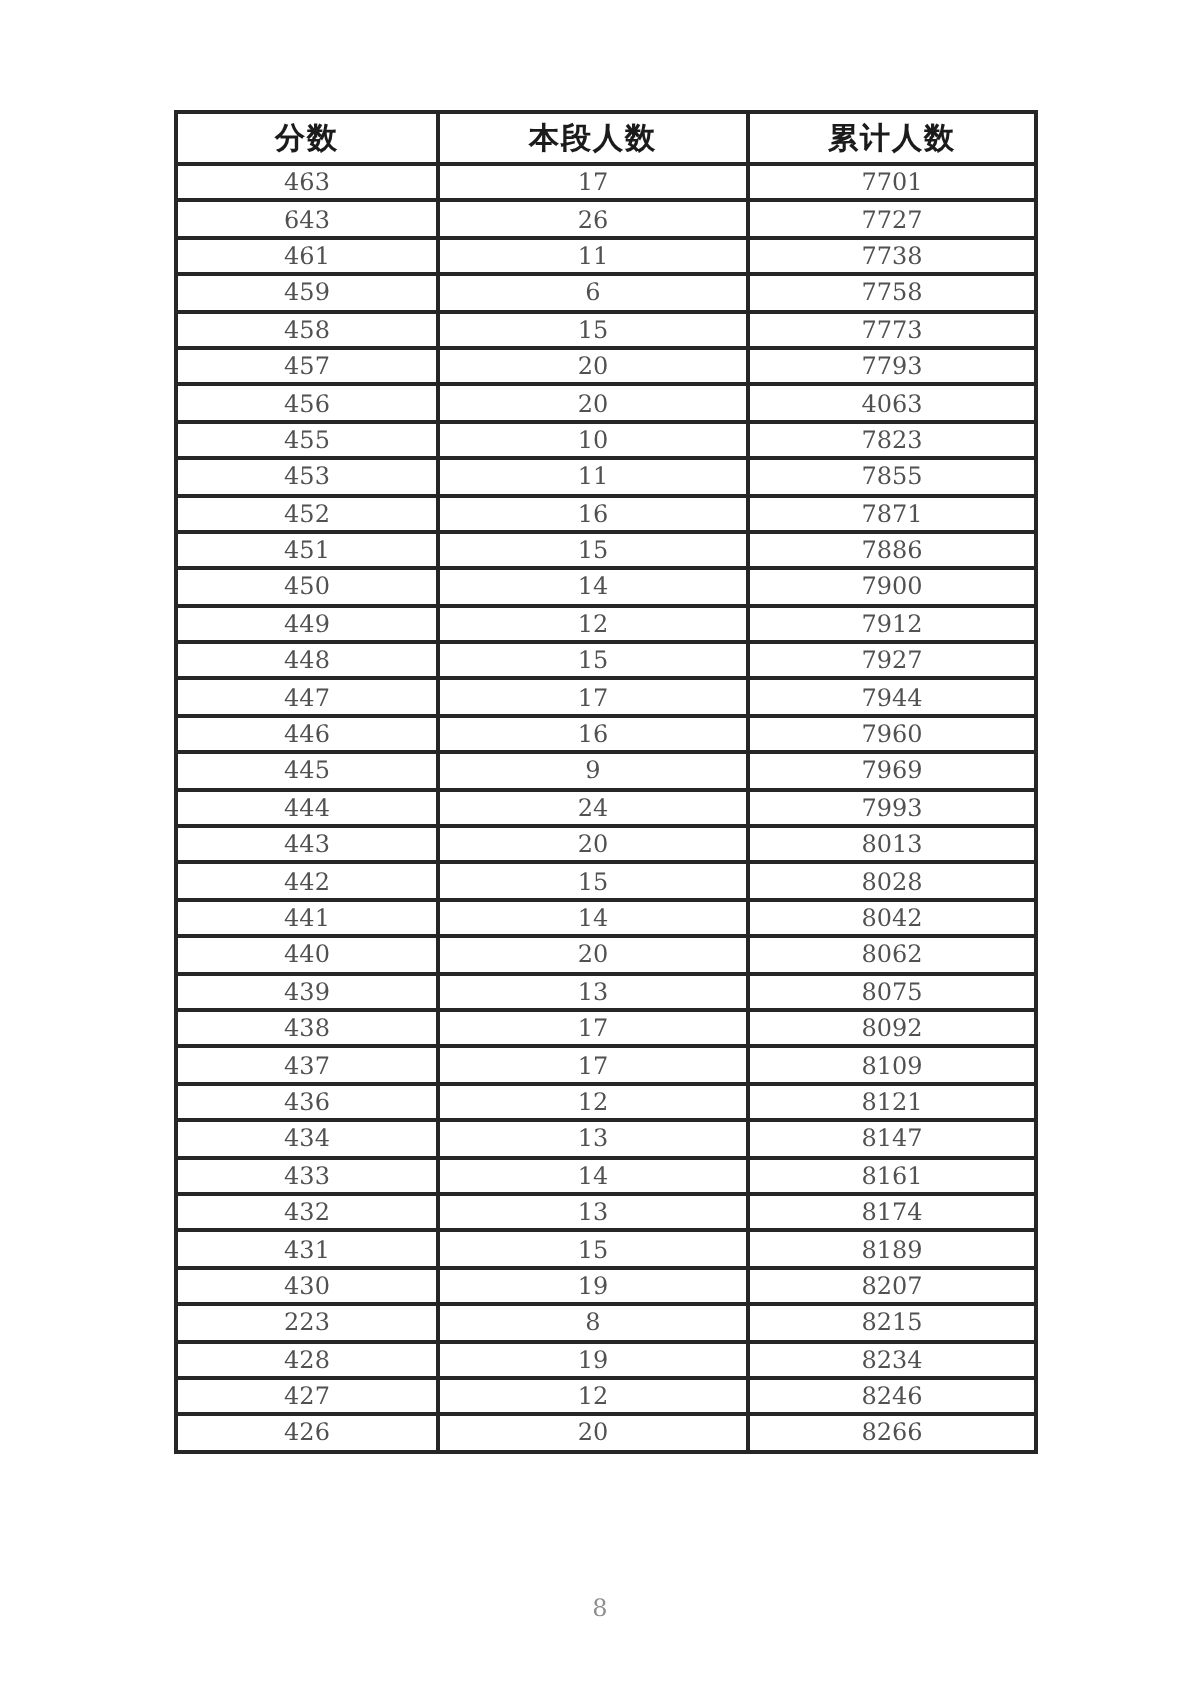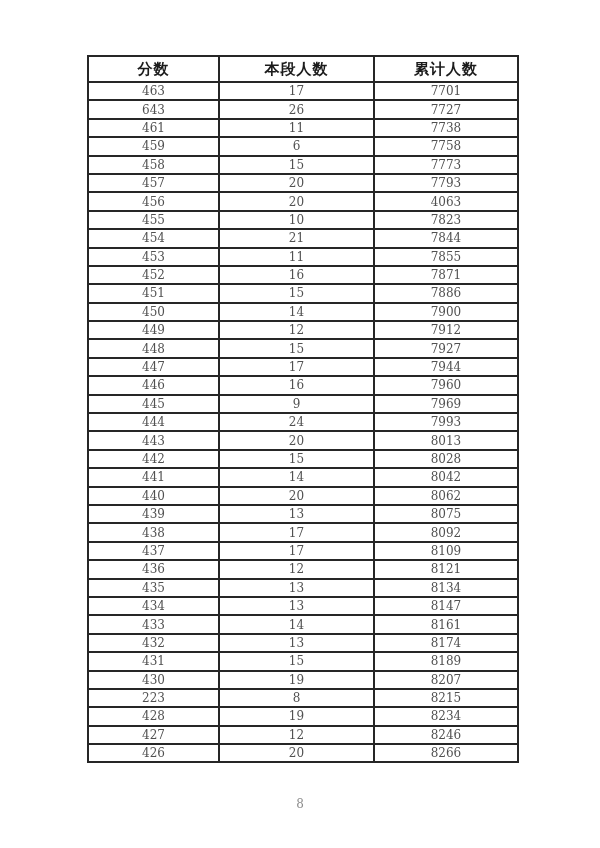--- a/index.html
+++ b/index.html
@@ -112,25 +112,20 @@
           <td>456</td>
           <td>20</td>
           <td>4063</td>
         </tr>
         <tr>
           <td>455</td>
           <td>10</td>
           <td>7823</td>
         </tr>
         <tr>
-          <td>454</td>
-          <td>21</td>
-          <td>7844</td>
-        </tr>
-        <tr>
           <td>453</td>
           <td>11</td>
           <td>7855</td>
         </tr>
         <tr>
           <td>452</td>
           <td>16</td>
           <td>7871</td>
         </tr>
         <tr>
@@ -207,25 +202,20 @@
           <td>437</td>
           <td>17</td>
           <td>8109</td>
         </tr>
         <tr>
           <td>436</td>
           <td>12</td>
           <td>8121</td>
         </tr>
         <tr>
-          <td>435</td>
-          <td>13</td>
-          <td>8134</td>
-        </tr>
-        <tr>
           <td>434</td>
           <td>13</td>
           <td>8147</td>
         </tr>
         <tr>
           <td>433</td>
           <td>14</td>
           <td>8161</td>
         </tr>
         <tr>

